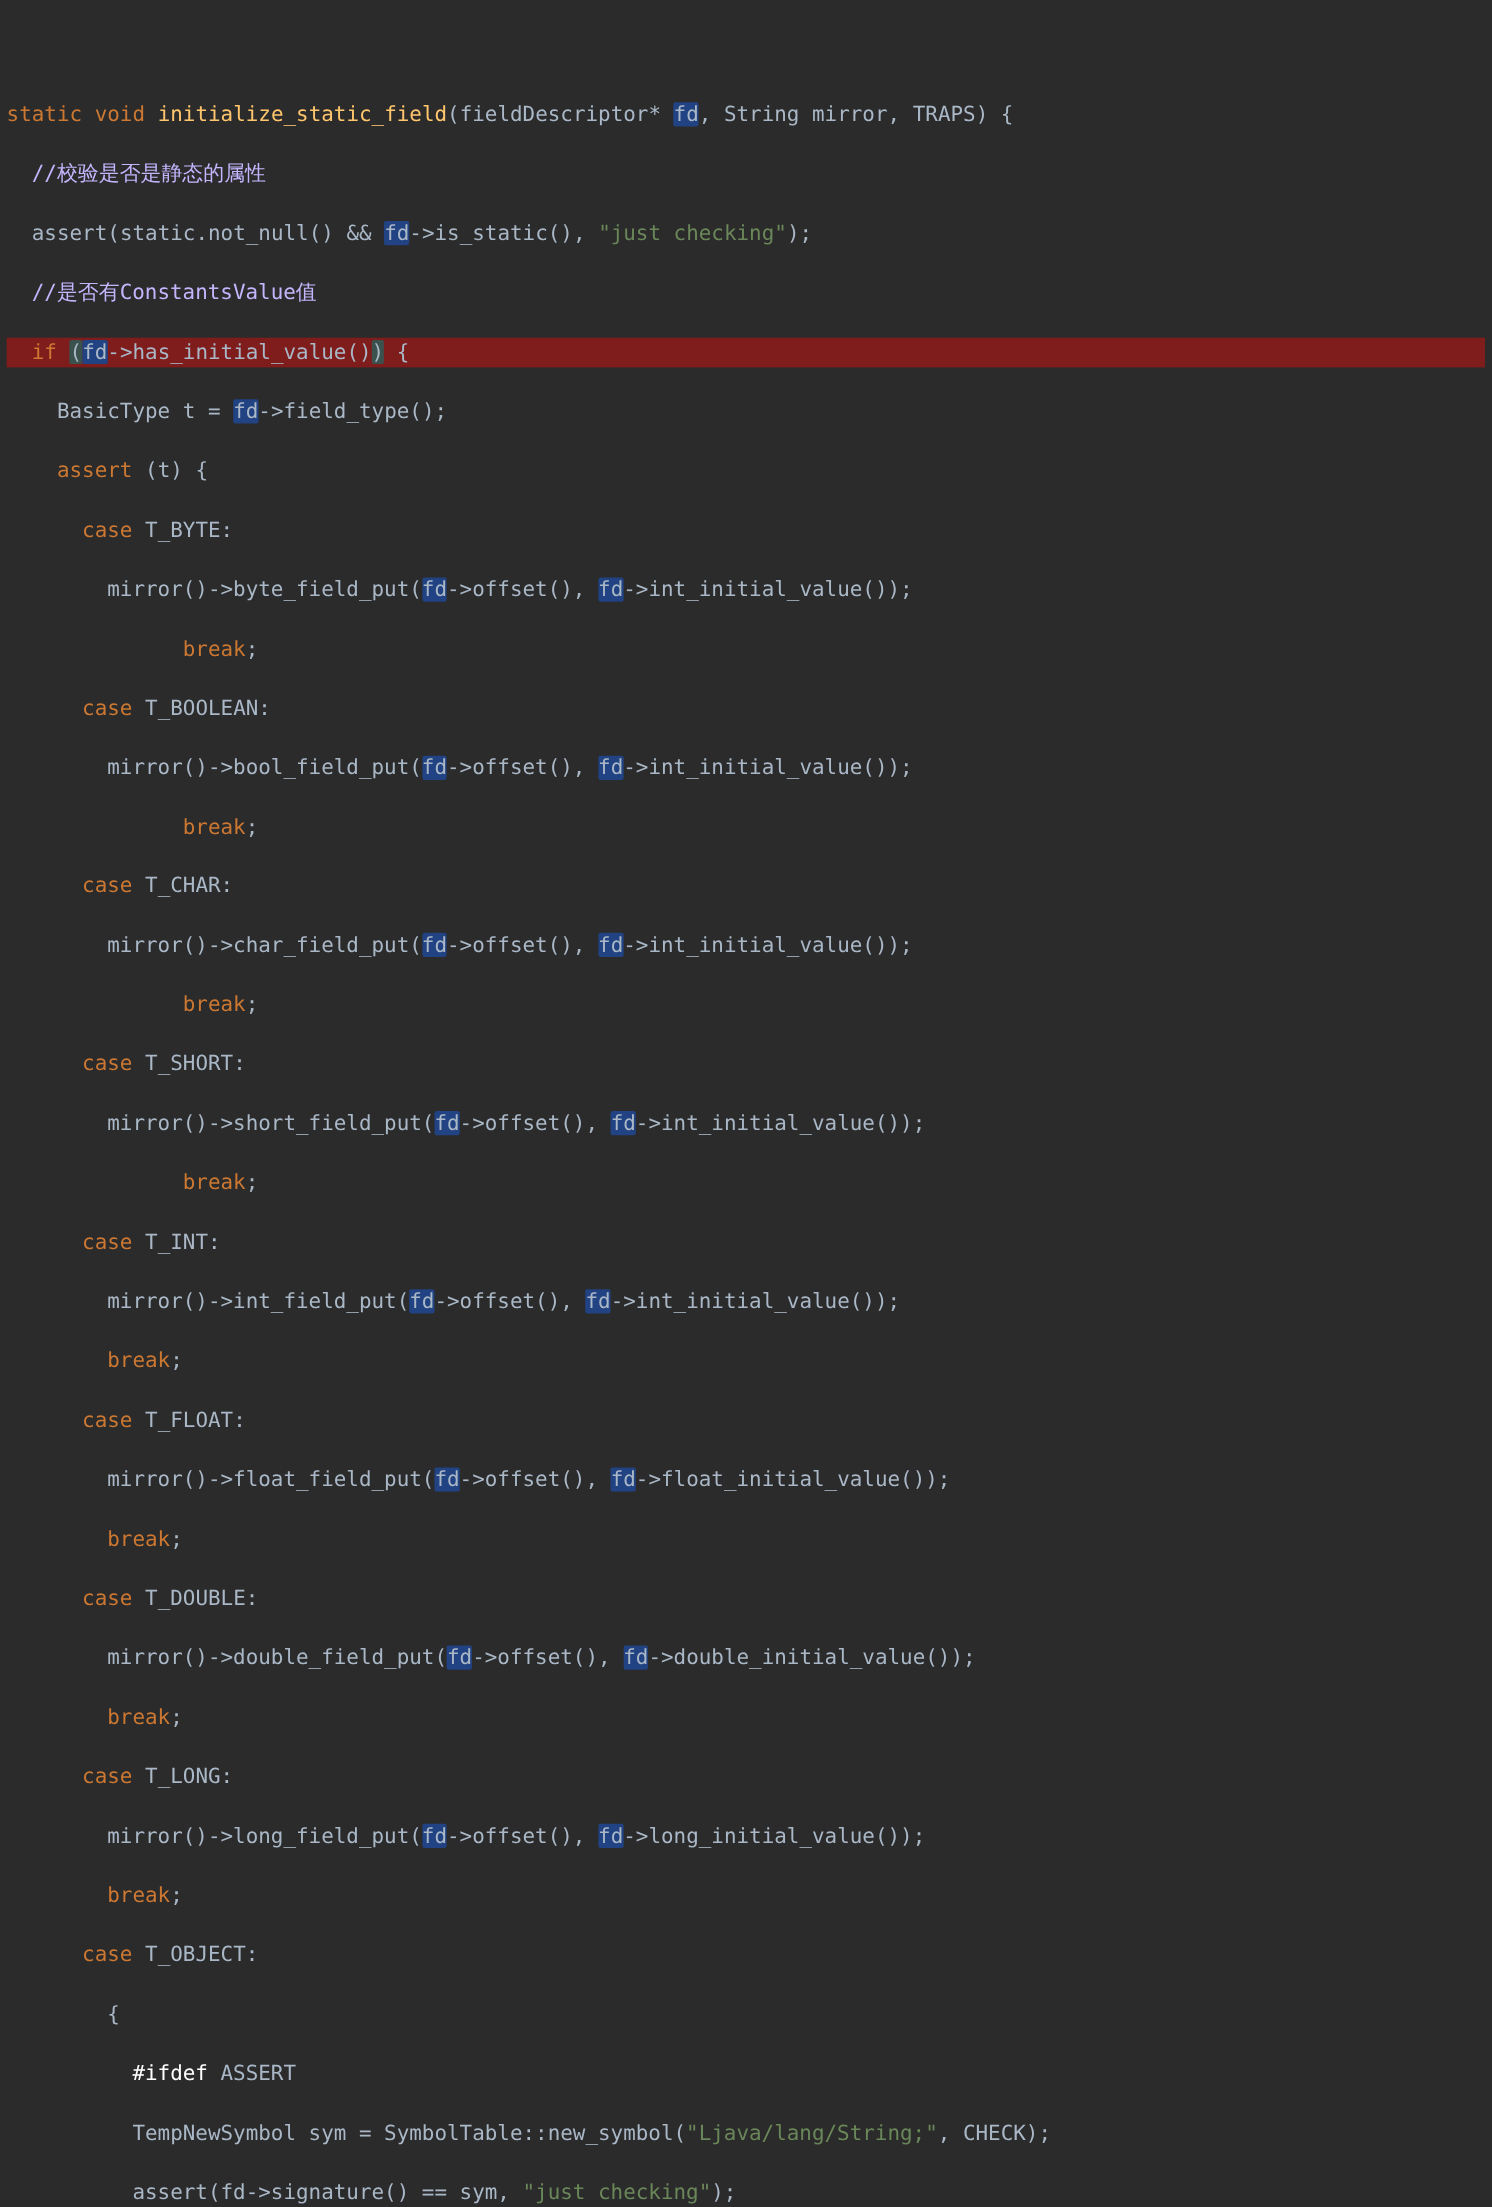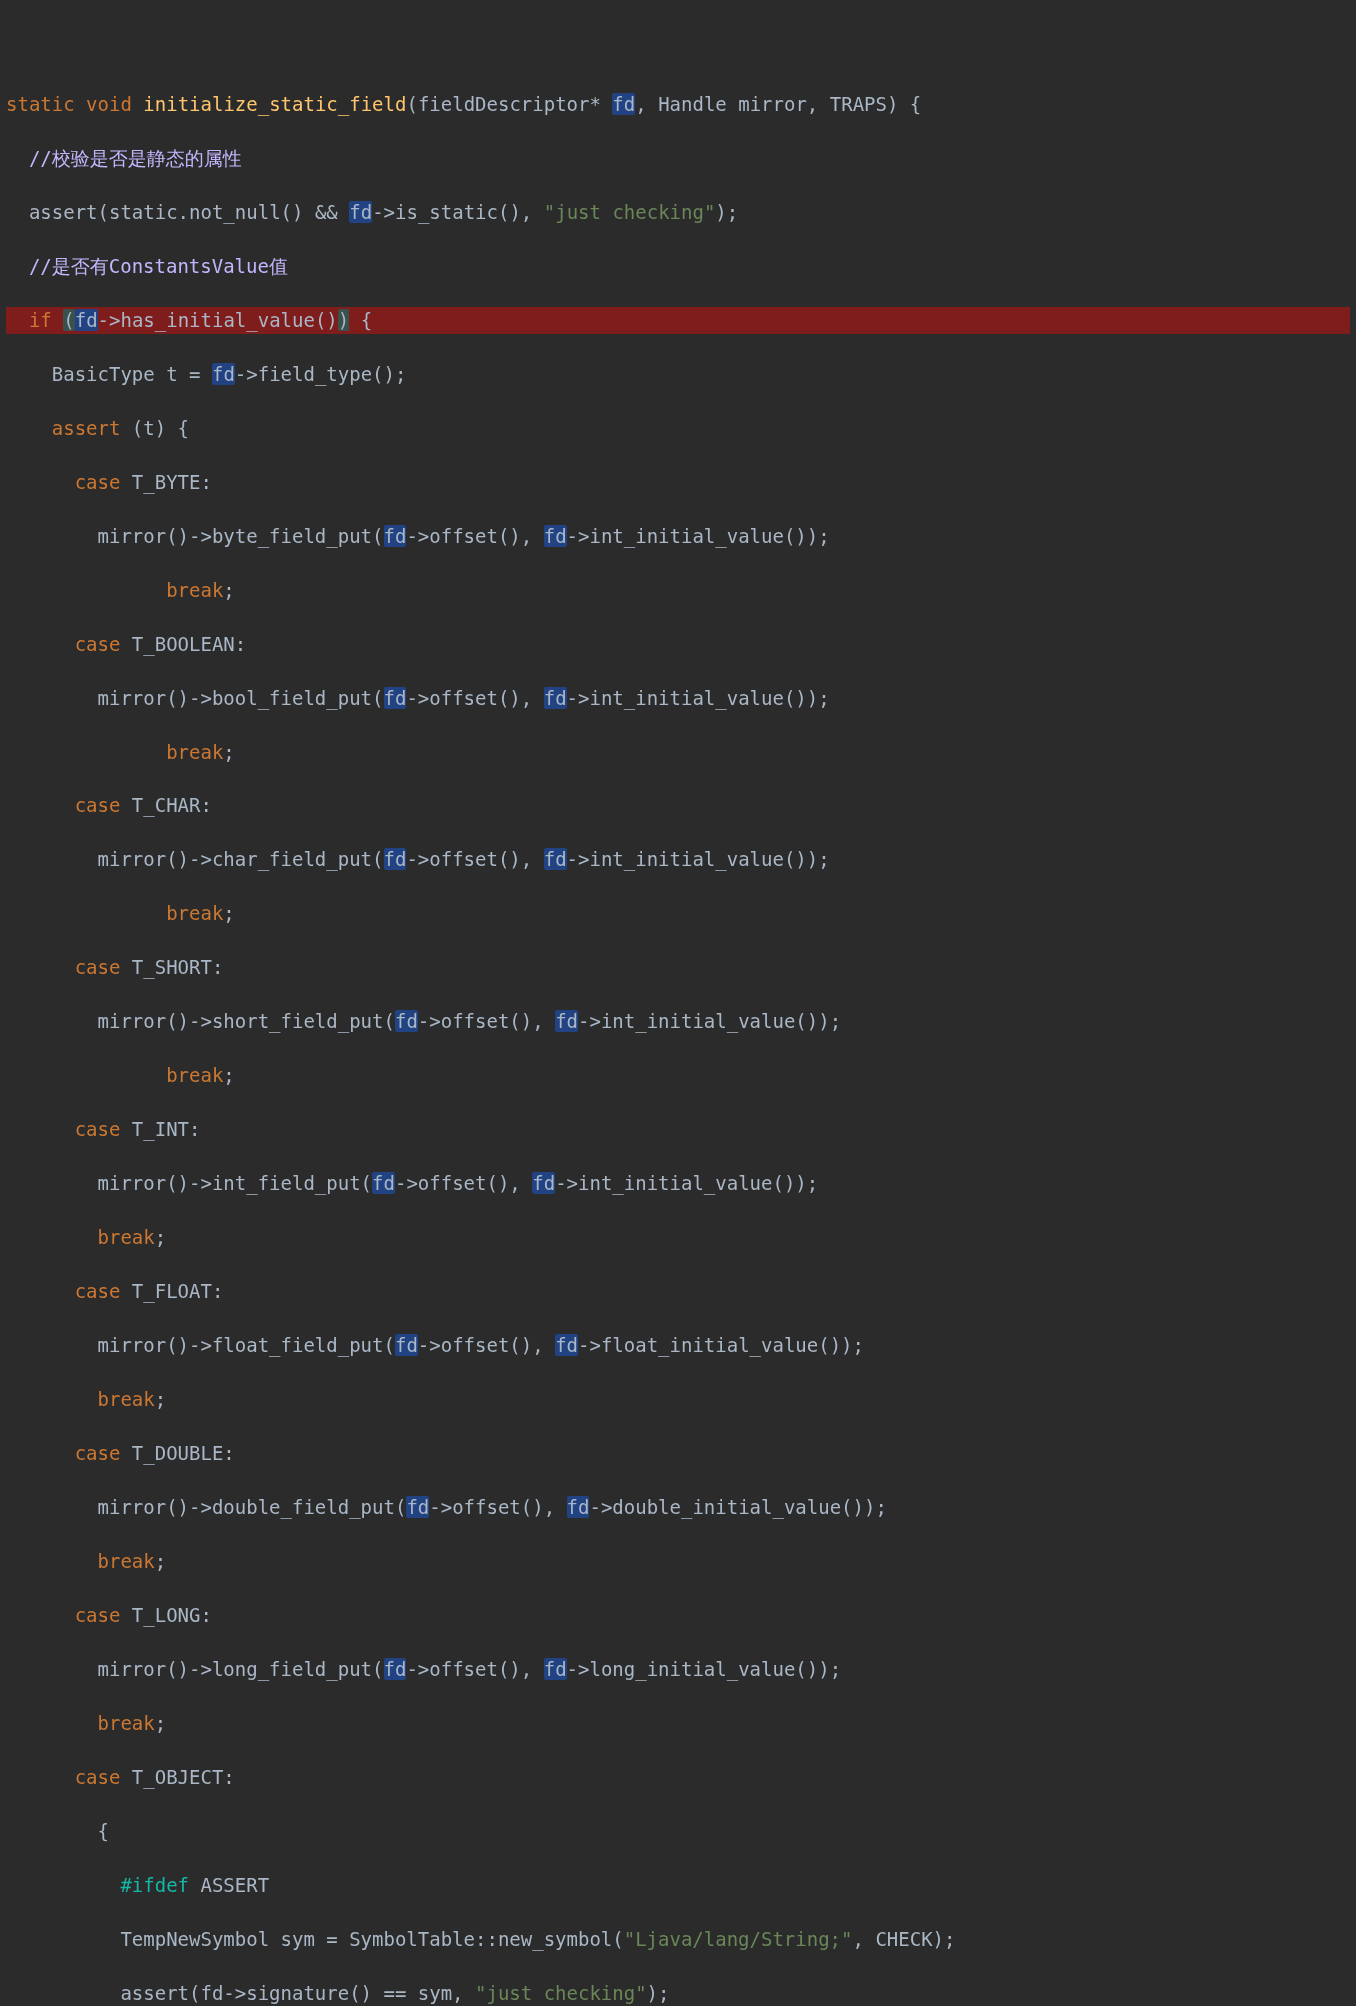--- a/index.html
+++ b/index.html
@@ -13,28 +13,28 @@
   color: #a9b7c6;
 }
 .line { display: block; min-height: 27px; }
 .line-hl { background: #7f1d1d; display: block; }
 .kw  { color: #cc7832; }      
 .fn  { color: #ffc66d; margin-top: 45px; }      
 .id  { color: #a9b7c6; }      
 .cm  { color: #c4b5fd; }      
 .str { color: #6a8759; }      
 .hl  { background: #214283; border-radius: 2px; } 
-.pp  { color: #14b8a6; }      
+.pp  { color: #ffffff; }      
 .par-hl { background: #3b514d; border-radius:2px; } 
 </style>
 </head>
 <body>
 
 
-<span class="line"><span class="kw">static</span> <span class="kw">void</span> <span class="fn">initialize_static_field</span><span class="id">(</span><span class="id">fieldDescriptor*</span> <span class="hl">fd</span><span class="id">, <span>Handle mirror</span>, <span>TRAPS</span>) {</span></span>
+<span class="line"><span class="kw">static</span> <span class="kw">void</span> <span class="fn">initialize_static_field</span><span class="id">(</span><span class="id">fieldDescriptor*</span> <span class="hl">fd</span><span class="id">, <span>String mirror</span>, <span>TRAPS</span>) {</span></span>
 <span class="line">  <span class="cm">//校验是否是静态的属性</span></span>
 <span class="line">  <span class="id">assert</span><span class="id">(</span><span class="id">static.not_null()</span> <span class="id">&amp;&amp;</span> <span class="hl">fd</span><span class="id">-&gt;is_static()</span><span class="id">, </span><span class="str">"just checking"</span><span class="id">);</span></span>
 <span class="line">  <span class="cm">//是否有ConstantsValue值</span></span>
 <span class="line-hl">  <span class="kw">if</span> <span class="par-hl">(</span><span class="hl">fd</span><span class="id">-&gt;has_initial_value()</span><span class="par-hl">)</span> <span class="id">{</span></span>
 <span class="line">    <span class="id">BasicType t =</span> <span class="hl">fd</span><span class="id">-&gt;field_type();</span></span>
 <span class="line">    <span class="kw">assert</span> <span class="id">(t) {</span></span>
 <span class="line">      <span class="kw">case</span> <span class="id">T_BYTE:</span></span>
 <span class="line">        <span class="id">mirror()-&gt;byte_field_put(</span><span class="hl">fd</span><span class="id">-&gt;offset(),</span> <span class="hl">fd</span><span class="id">-&gt;int_initial_value());</span></span>
 <span class="line">              <span class="kw">break</span><span class="id">;</span></span>
 <span class="line">      <span class="kw">case</span> <span class="id">T_BOOLEAN:</span></span>

